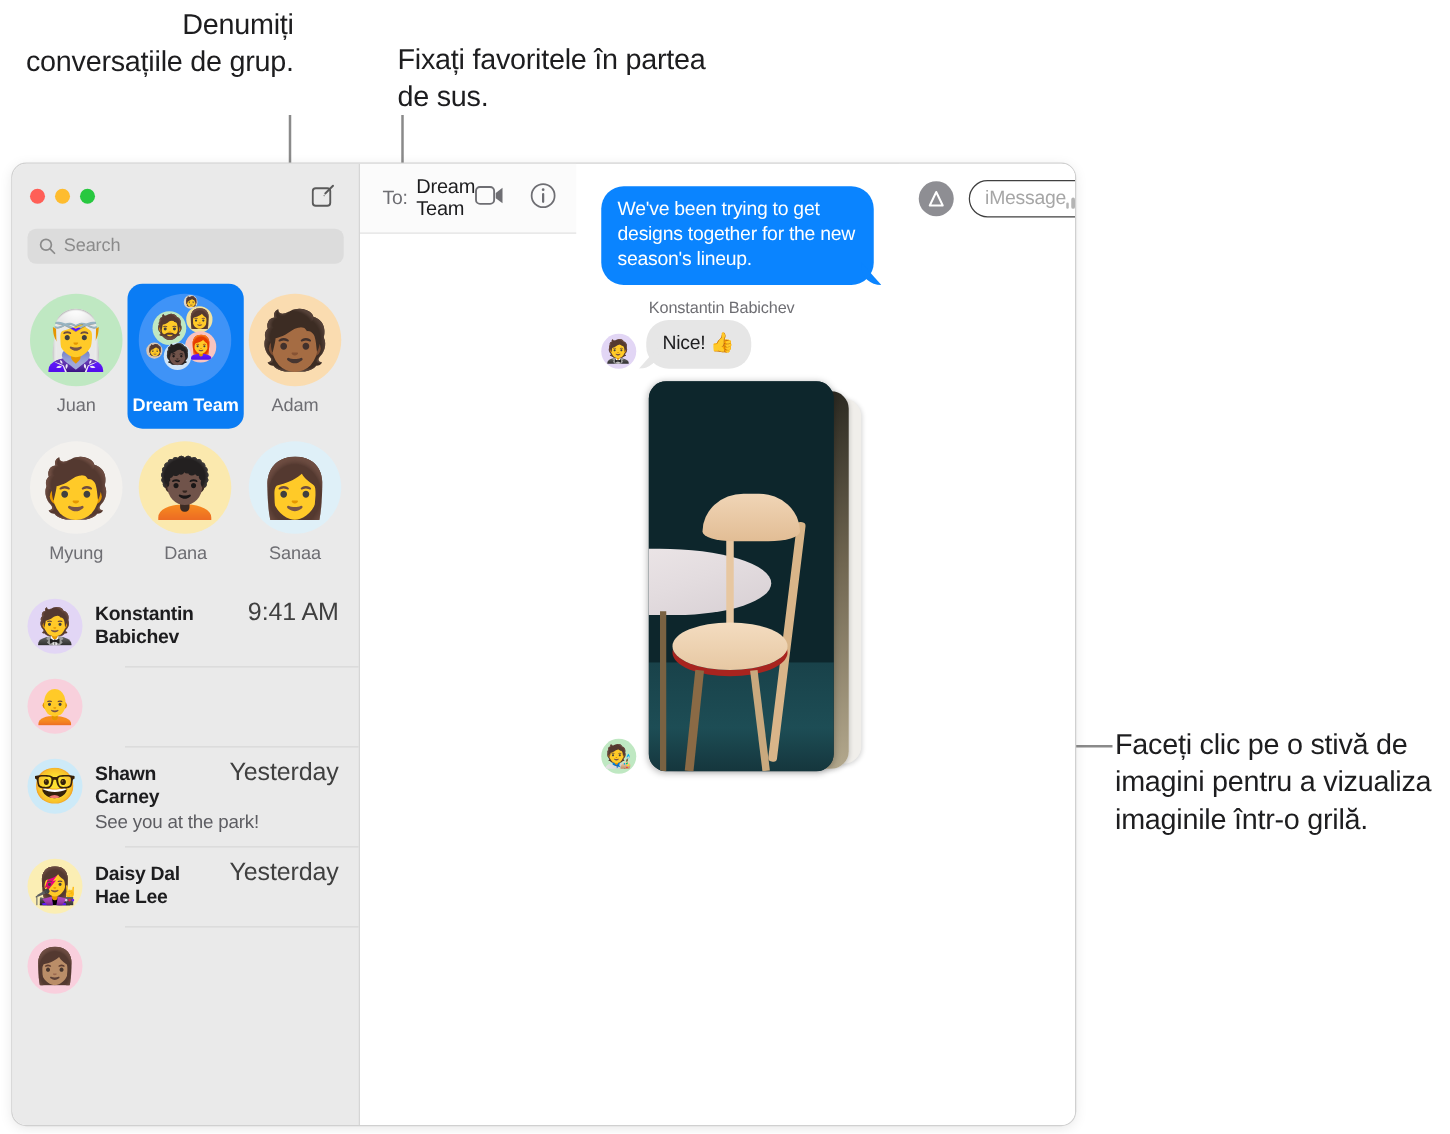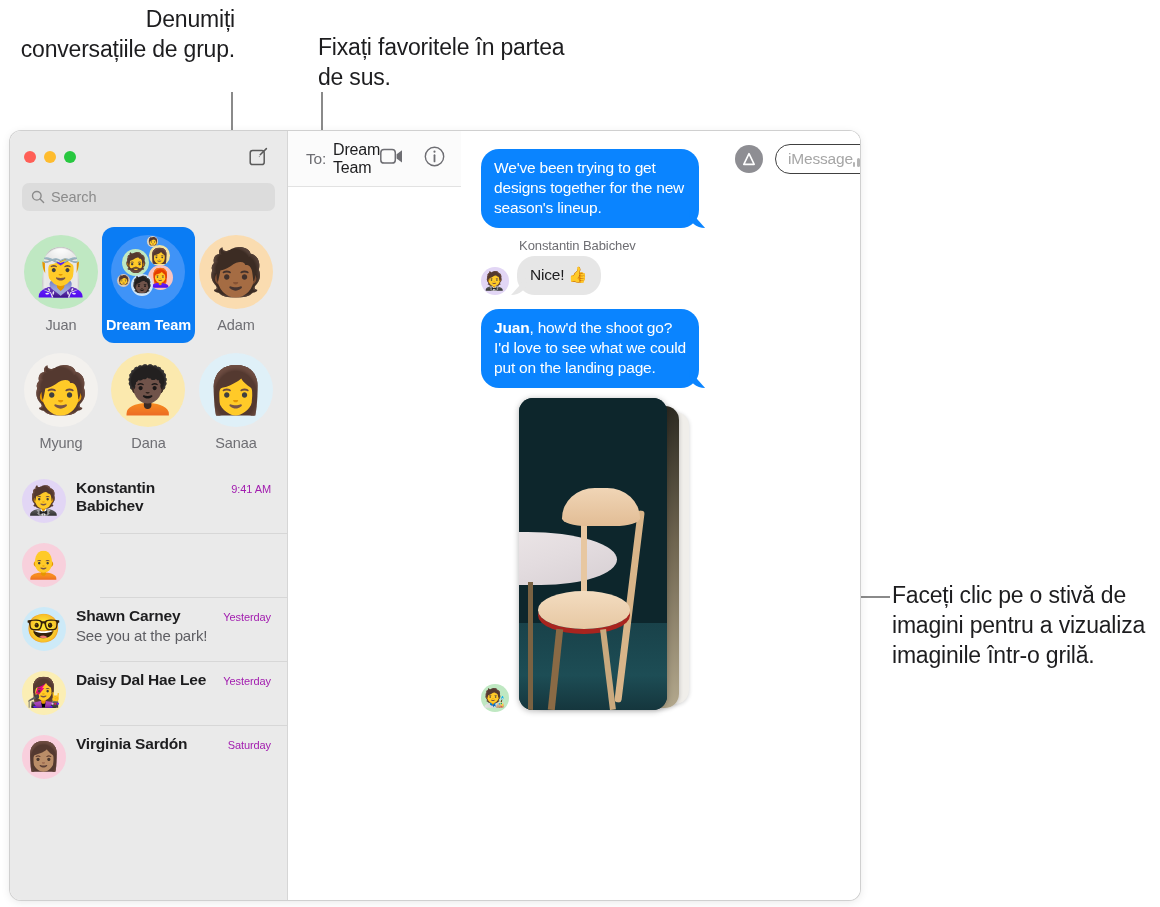--- a/index.html
+++ b/index.html
@@ -136,21 +136,21 @@
     height: 1px; background: #d7d7d7;
   }
   .conv-avatar {
     width: 44px; height: 44px; border-radius: 50%; flex: 0 0 44px;
     display: flex; align-items: center; justify-content: center;
     font-size: 28px; line-height: 1; overflow: hidden;
   }
   .conv-body { flex: 1; min-width: 0; }
   .conv-top { display: flex; justify-content: space-between; align-items: baseline; }
   .conv-name { font-size: 15.5px; font-weight: bold; color: #1d1d1f; letter-spacing: -0.2px;}
-  .conv-time { font-size: 11px; color: #a21caf; letter-spacing: -0.1px; white-space: nowrap; margin-left: 8px;}
+  .conv-time { font-size: 20px; color: #404040; letter-spacing: -0.1px; white-space: nowrap; margin-left: 8px;}
   .conv-snippet {
     font-size: 15px; color: #5d5d62; line-height: 19px; margin-top: 1px;
     letter-spacing: -0.15px;
   }
 
   
   #pane { flex: 1; display: flex; flex-direction: row; background: #fff; }
   #pane-header {
     height: 56px; flex: 0 0 56px;
     background: #fbfbfb;
@@ -396,24 +396,20 @@
             <div class="conv-top">
               <span class="conv-name">Daisy Dal Hae Lee</span>
               <span class="conv-time">Yesterday</span>
             </div>
           </div>
         </div>
 
         <div class="conv">
           <div class="conv-avatar" style="background:#f9cfdd">👩🏽</div>
           <div class="conv-body">
-            <div class="conv-top">
-              <span class="conv-name">Virginia Sardón</span>
-              <span class="conv-time">Saturday</span>
-            </div>
           </div>
         </div>
 
       </div>
     </div>
 
     <div id="pane">
 
       <div id="pane-header">
         <span id="to-label">To:</span>
@@ -442,23 +438,20 @@
         </div>
 
         <div>
           <div class="sender-name" style="margin-left:38px">Konstantin Babichev</div>
           <div class="row in">
             <div class="msg-avatar" style="background:#e2d6f5">🤵</div>
             <div class="bubble in">Nice!  👍</div>
           </div>
         </div>
 
-        <div class="row out" style="margin-top:14px">
-          <div class="bubble out"><span class="bold-name">Juan</span><span>, how'd the shoot go? I'd love to see what we could put on the landing page.</span></div>
-        </div>
 
         <div id="photo-block">
 
           <div id="stack-area">
             <div id="stack">
               <div class="stack-card" id="card3"></div>
               <div class="stack-card" id="card2"></div>
               <div class="stack-card" id="card1">
                 <span class="ph-wall"></span>
                 <span class="ph-floor"></span>

